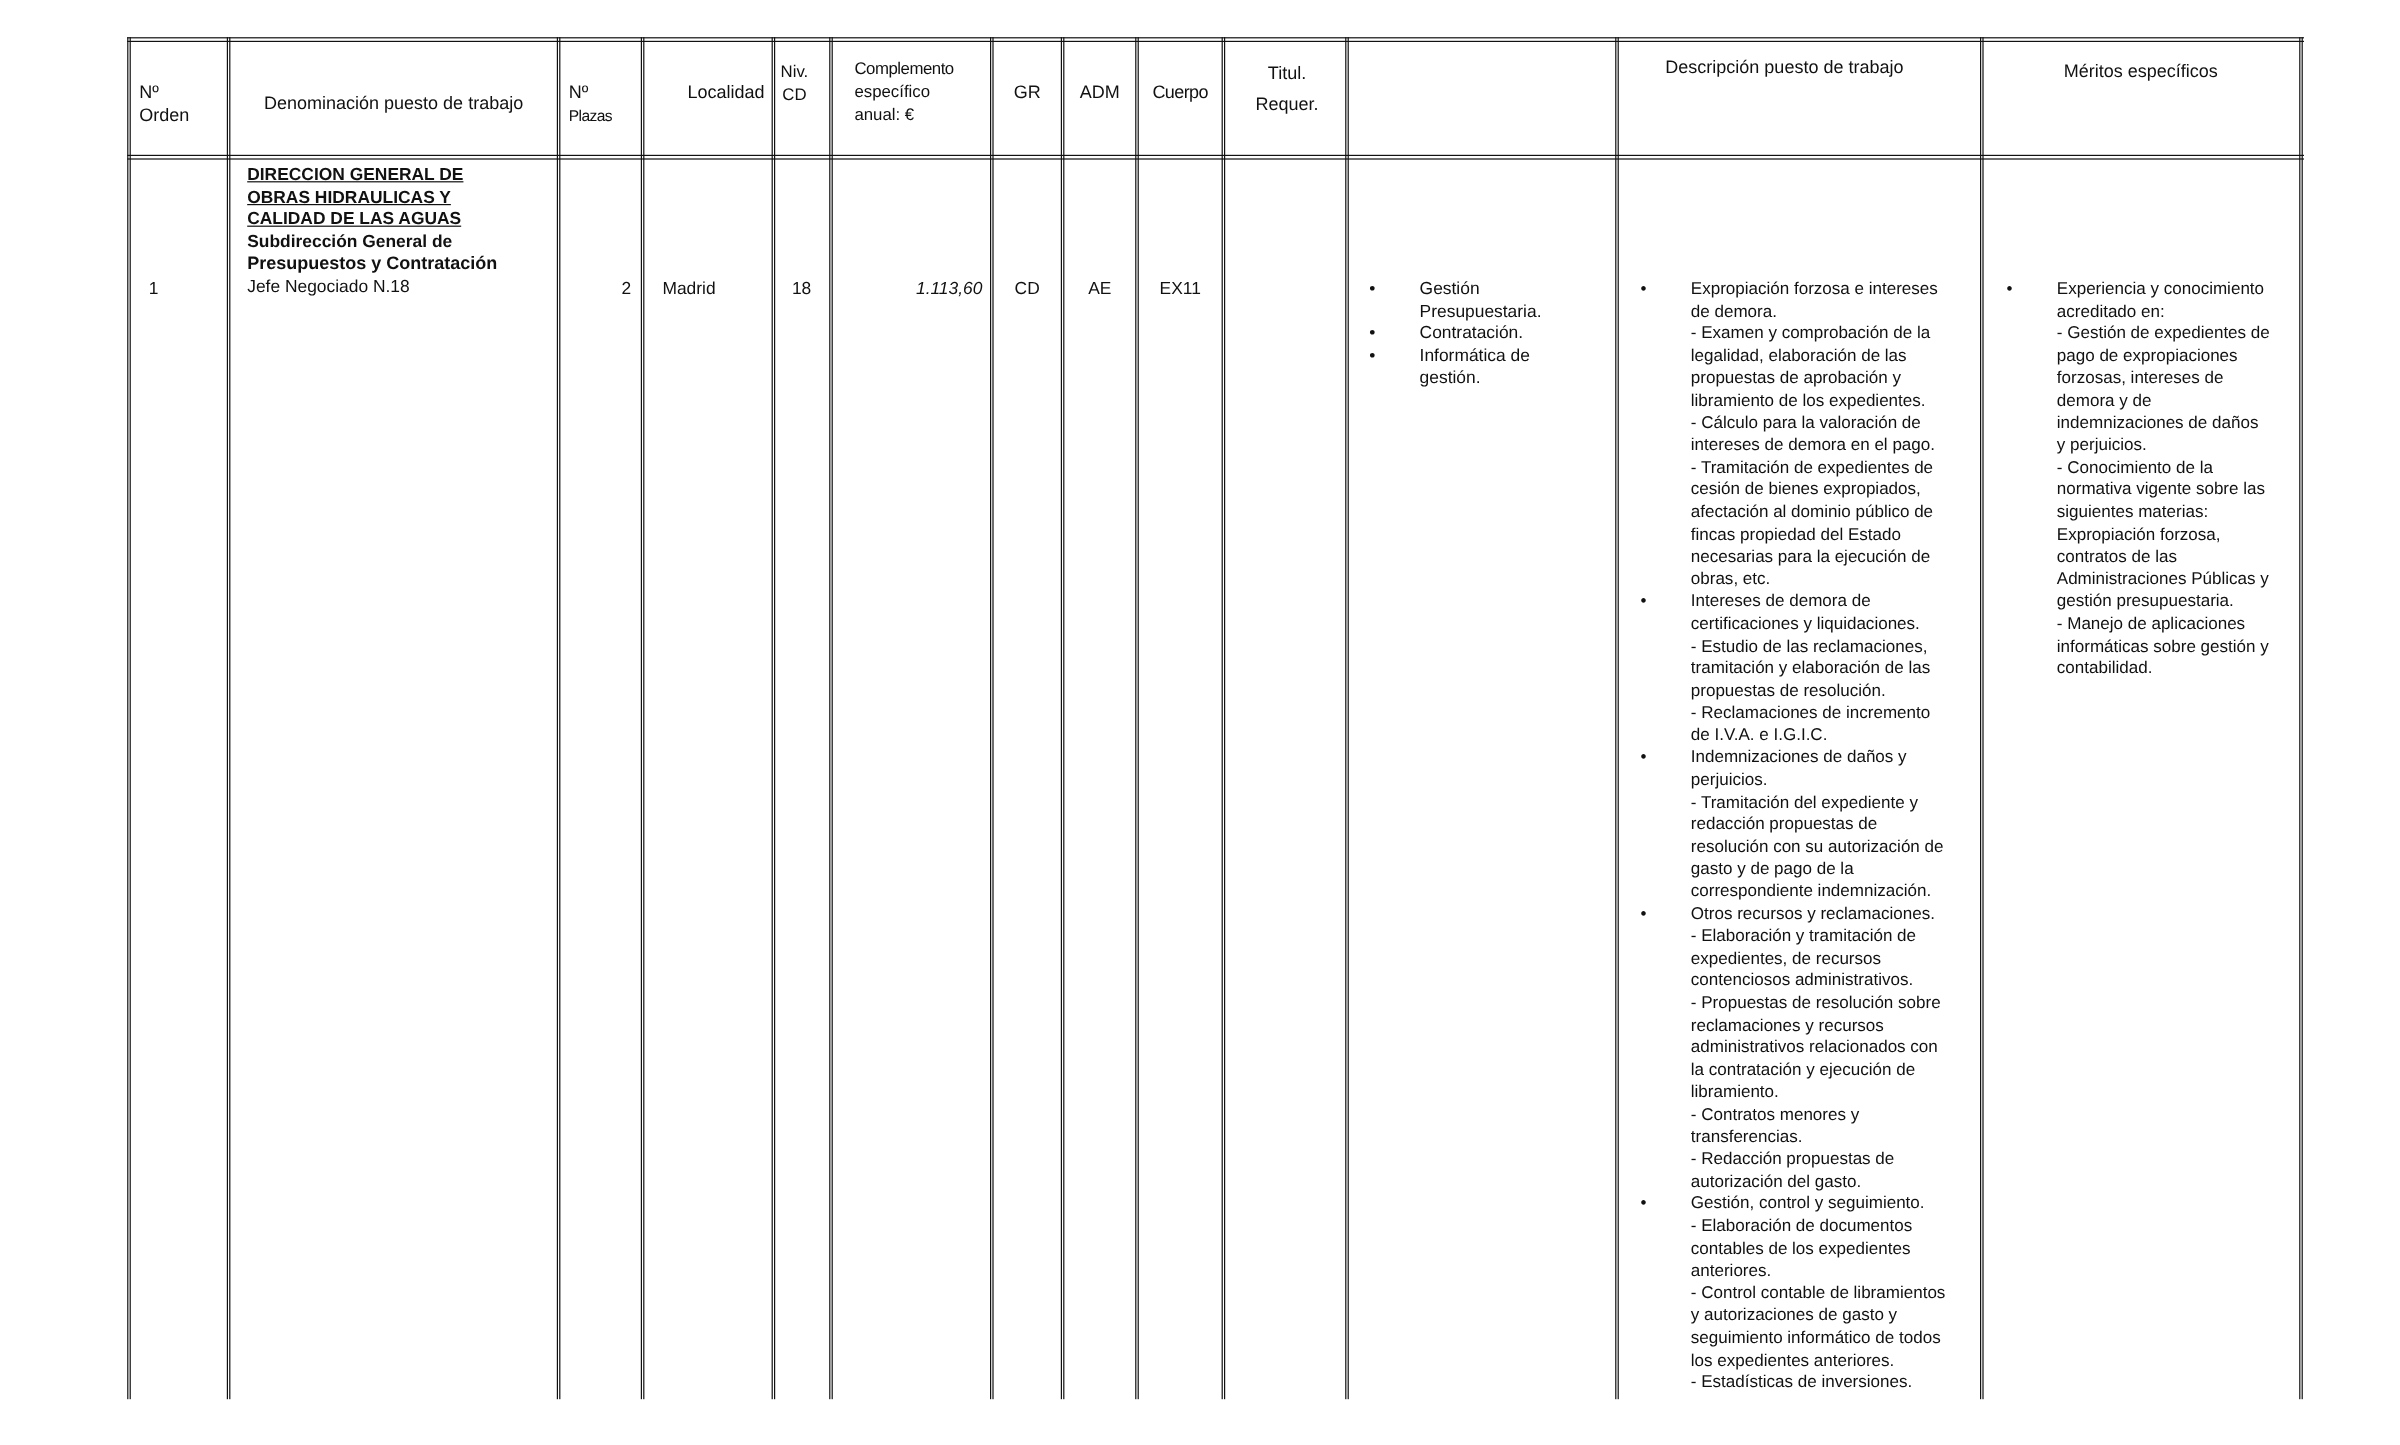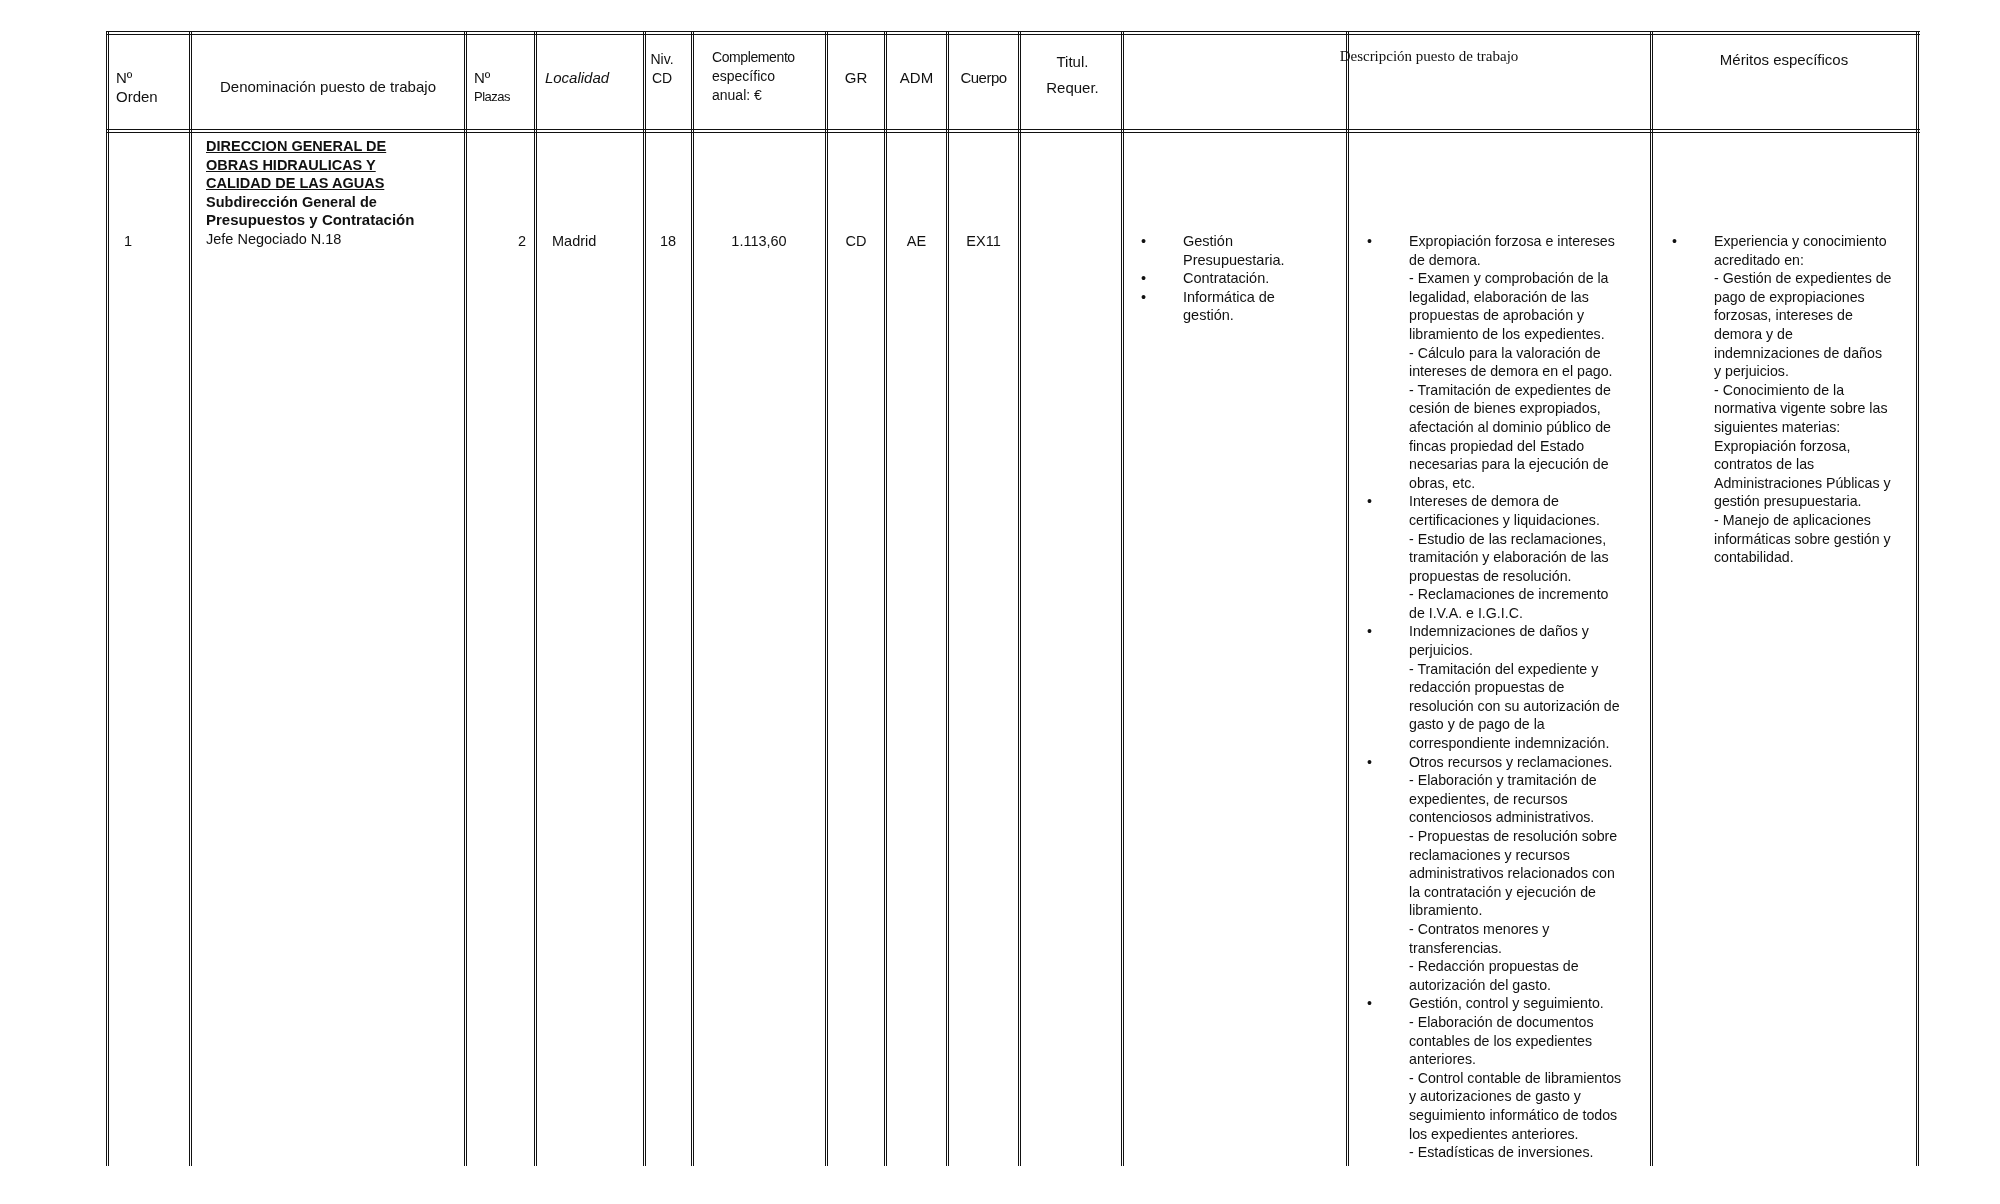--- a/index.html
+++ b/index.html
@@ -44,56 +44,56 @@
 
   <div class="hdr" style="left:116px; top:68px; width:70px;">
     <div>Nº</div>
     <div>Orden</div>
   </div>
   <div class="hdr center" style="left:192px; top:77px; width:272px;">Denominación puesto de trabajo</div>
   <div class="hdr" style="left:474px; top:68px; width:58px;">
     <div>Nº</div>
     <div style="font-size:13px; letter-spacing:-0.5px;">Plazas</div>
   </div>
-  <div class="hdr center" style="left:524px; top:68px; width:106px;font-style:italic;">Localidad</div>
+  <div class="hdr center" style="left:552px; top:68px; width:106px;">Localidad</div>
   <div class="hdr center" style="left:640px; top:50px; width:44px; font-size:14px;">
     <div>Niv.</div>
     <div>CD</div>
   </div>
   <div class="hdr" style="left:712px; top:48px; width:112px; font-size:14px; line-height:19px;">
     <div style="letter-spacing:-0.4px;">Complemento</div>
     <div>específico</div>
     <div>anual:  €</div>
   </div>
   <div class="hdr center" style="left:828px; top:68px; width:56px;">GR</div>
   <div class="hdr center" style="left:887px; top:68px; width:59px;">ADM</div>
   <div class="hdr center" style="left:949px; top:68px; width:69px; letter-spacing:-0.5px;">Cuerpo</div>
   <div class="hdr center" style="left:1024px; top:49px; width:97px; line-height:26px;">
     <div>Titul.</div>
     <div>Requer.</div>
   </div>
-  <div class="hdr center" style="left:1279px; top:47px; width:300px;font-family:Liberation Serif, serif;">Descripción puesto de trabajo</div>
+  <div class="hdr center" style="left:1337px; top:47px; width:300px;">Descripción puesto de trabajo</div>
   <div class="hdr center" style="left:1653px; top:50px; width:262px;">Méritos específicos</div>
 
   <div>
     <div class="cell" style="left:124px; top:232px;">1</div>
 
     <div class="cell" style="left:206px; top:137px; width:258px;">
       <div class="under">DIRECCION GENERAL DE</div>
       <div class="under">OBRAS HIDRAULICAS Y</div>
       <div class="under">CALIDAD DE LAS AGUAS</div>
       <div class="bold">Subdirección General de</div>
       <div class="bold" style="font-size:15px;">Presupuestos y Contratación</div>
       <div>Jefe Negociado N.18</div>
     </div>
 
     <div class="cell" style="left:470px; top:232px; width:56px; text-align:right;">2</div>
     <div class="cell" style="left:552px; top:232px;">Madrid</div>
     <div class="cell center" style="left:646px; top:232px; width:44px;">18</div>
-    <div class="cell center" style="left:700px; top:232px; width:118px;">1.113,60</div>
+    <div class="cell center" style="left:732px; top:232px; width:118px;font-style:italic;">1.113,60</div>
     <div class="cell center" style="left:828px; top:232px; width:56px;">CD</div>
     <div class="cell center" style="left:887px; top:232px; width:59px;">AE</div>
     <div class="cell center" style="left:949px; top:232px; width:69px;">EX11</div>
     <div class="cell" style="left:1024px; top:232px; width:95px;"></div>
 
     <div class="cell" style="left:1141px; top:232px; width:200px;">
       <div style="position:relative; padding-left:42px;">
         <span style="position:absolute; left:0; top:0;">•</span>
         <div>Gestión</div>
         <div>Presupuestaria.</div>

